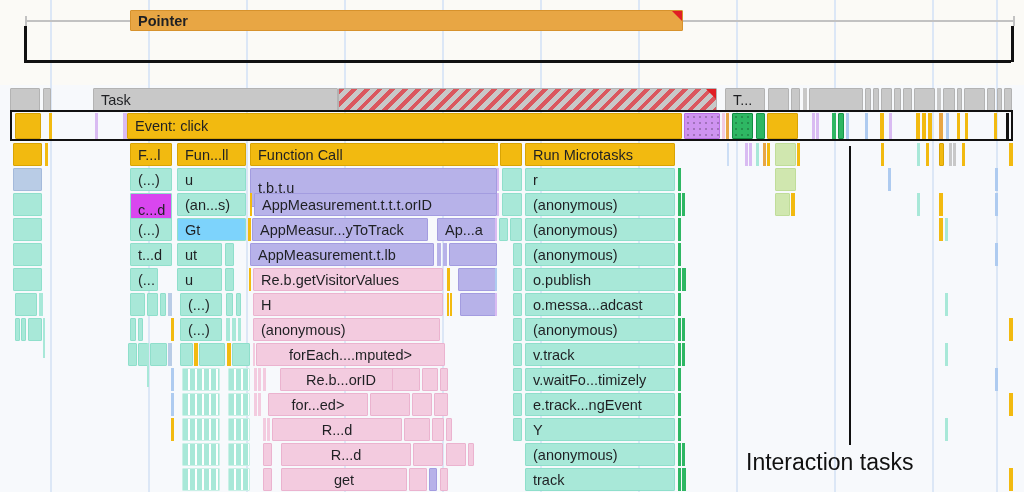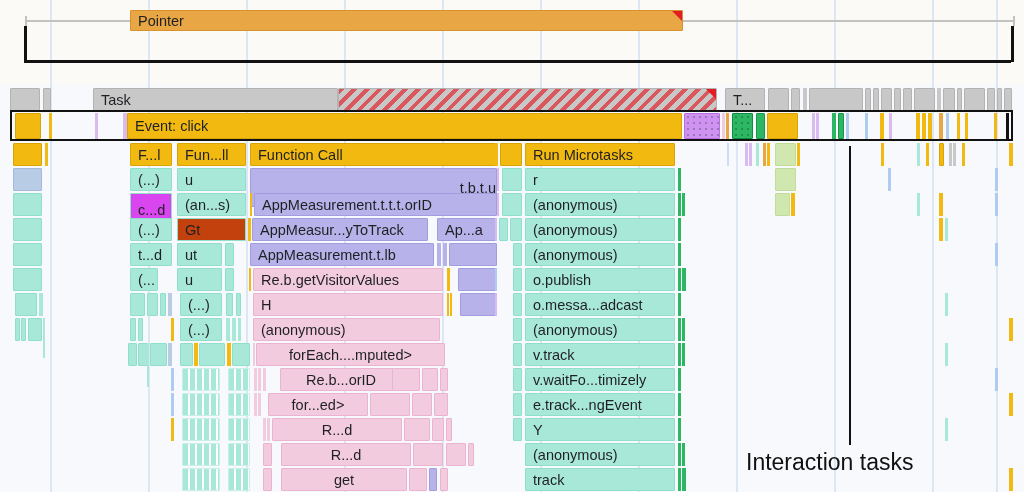--- a/index.html
+++ b/index.html
@@ -43,21 +43,21 @@
       <div class="gridline" style="left: 834px; background: rgb(220, 231, 246);"></div>
       <div class="gridline" style="left: 932px; background: rgb(220, 231, 246);"></div>
       <div class="gridline" style="left: 996px; background: rgb(220, 231, 246);"></div>
     </div>
 
   <div id="interactions-layer">
       <div class="wline" style="left: 25px; top: 20px; width: 105px;"></div>
       <div class="wcap" style="left: 25px; top: 16px;"></div>
       <div class="wline" style="left: 683px; top: 20px; width: 330px;"></div>
       <div class="wcap" style="left: 1013px; top: 16px;"></div>
-      <div class="seg" style="left: 130px; top: 10px; width: 553px; height: 21px; background: rgb(232, 166, 68); border: 1px solid rgb(215, 146, 44);">
+      <div class="seg" style="left: 130px; top: 10px; width: 553px; height: 21px; background: rgb(232, 166, 68); border: 1px solid rgb(215, 146, 44); font-weight: bold;">
         <span class="lbl">Pointer</span>
         <div class="corner" style="border-top-color: rgb(224, 30, 36);"></div>
       </div>
     </div>
 
   <div id="bracket-layer">
       <div class="bkv" style="left: 24px; top: 26px; height: 36px;"></div>
       <div class="bkv" style="left: 1011px; top: 26px; height: 36px;"></div>
       <div class="bkh" style="left: 24px; top: 60px; width: 987px;"></div>
     </div>
@@ -153,21 +153,21 @@
       <div class="seg" style="left: 953px; top: 143px; width: 3px; height: 23px; border-radius: 0px; background: rgb(200, 200, 200); border: none;"></div>
       <div class="seg" style="left: 962px; top: 143px; width: 3px; height: 23px; border-radius: 0px; background: rgb(242, 186, 16); border: none;"></div>
       <div class="seg" style="left: 1009px; top: 143px; width: 4px; height: 23px; border-radius: 0px; background: rgb(242, 186, 16); border: none;"></div>
       <div class="seg" style="left: 13px; top: 168px; width: 29px; height: 23px; background: rgb(185, 204, 230); border: 1px solid rgb(164, 186, 219);"></div>
       <div class="seg" style="left: 130px; top: 168px; width: 42px; height: 23px; background: rgb(168, 232, 216); border: 1px solid rgb(143, 223, 203);">
         <span class="lbl">(...)</span>
       </div>
       <div class="seg" style="left: 177px; top: 168px; width: 69px; height: 23px; background: rgb(168, 232, 216); border: 1px solid rgb(143, 223, 203);">
         <span class="lbl">u</span>
       </div>
-      <div class="seg" style="left: 250px; top: 168px; width: 247px; height: 39px; background: rgb(183, 178, 233); border: 1px solid rgb(163, 156, 224); text-align: right;">
+      <div class="seg" style="left: 250px; top: 168px; width: 247px; height: 39px; background: rgb(183, 178, 233); border: 1px solid rgb(163, 156, 224);">
         <span class="lbl">t.b.t.u</span>
       </div>
       <div class="seg" style="left: 497px; top: 168px; width: 2px; height: 23px; border-radius: 0px; background: rgb(217, 187, 242); border: none;"></div>
       <div class="seg" style="left: 502px; top: 168px; width: 20px; height: 23px; background: rgb(168, 232, 216); border: 1px solid rgb(143, 223, 203);"></div>
       <div class="seg" style="left: 525px; top: 168px; width: 150px; height: 23px; background: rgb(168, 232, 216); border: 1px solid rgb(143, 223, 203);">
         <span class="lbl">r</span>
       </div>
       <div class="seg" style="left: 678px; top: 168px; width: 3px; height: 23px; border-radius: 0px; background: rgb(46, 183, 99); border: none;"></div>
       <div class="seg" style="left: 775px; top: 168px; width: 21px; height: 23px; background: rgb(208, 231, 175); border: 1px solid rgb(192, 221, 153);"></div>
       <div class="seg" style="left: 888px; top: 168px; width: 3px; height: 23px; border-radius: 0px; background: rgb(174, 203, 240); border: none;"></div>
@@ -192,21 +192,21 @@
       <div class="seg" style="left: 682px; top: 193px; width: 3px; height: 23px; border-radius: 0px; background: rgb(46, 183, 99); border: none;"></div>
       <div class="seg" style="left: 775px; top: 193px; width: 15px; height: 23px; background: rgb(208, 231, 175); border: 1px solid rgb(192, 221, 153);"></div>
       <div class="seg" style="left: 791px; top: 193px; width: 4px; height: 23px; border-radius: 0px; background: rgb(242, 186, 16); border: none;"></div>
       <div class="seg" style="left: 917px; top: 193px; width: 3px; height: 23px; border-radius: 0px; background: rgb(168, 232, 216); border: none;"></div>
       <div class="seg" style="left: 939px; top: 193px; width: 4px; height: 23px; border-radius: 0px; background: rgb(242, 186, 16); border: none;"></div>
       <div class="seg" style="left: 995px; top: 193px; width: 3px; height: 23px; border-radius: 0px; background: rgb(174, 203, 240); border: none;"></div>
       <div class="seg" style="left: 13px; top: 218px; width: 29px; height: 23px; background: rgb(168, 232, 216); border: 1px solid rgb(143, 223, 203);"></div>
       <div class="seg" style="left: 130px; top: 218px; width: 42px; height: 23px; background: rgb(168, 232, 216); border: 1px solid rgb(143, 223, 203);">
         <span class="lbl">(...)</span>
       </div>
-      <div class="seg" style="left: 177px; top: 218px; width: 69px; height: 23px; background: #c2410c; border: 1px solid rgb(143, 223, 203);">
+      <div class="seg" style="left: 177px; top: 218px; width: 69px; height: 23px; background: #7dd3fc; border: 1px solid rgb(143, 223, 203);">
         <span class="lbl">Gt</span>
       </div>
       <div class="seg" style="left: 248px; top: 218px; width: 3px; height: 23px; border-radius: 0px; background: rgb(242, 186, 16); border: none;"></div>
       <div class="seg" style="left: 252px; top: 218px; width: 176px; height: 23px; background: rgb(183, 178, 233); border: 1px solid rgb(163, 156, 224);">
         <span class="lbl">AppMeasur...yToTrack</span>
       </div>
       <div class="seg" style="left: 437px; top: 218px; width: 60px; height: 23px; background: rgb(183, 178, 233); border: 1px solid rgb(163, 156, 224);">
         <span class="lbl">Ap...a</span>
       </div>
       <div class="seg" style="left: 495px; top: 218px; width: 2px; height: 23px; border-radius: 0px; background: rgb(217, 187, 242); border: none;"></div>

